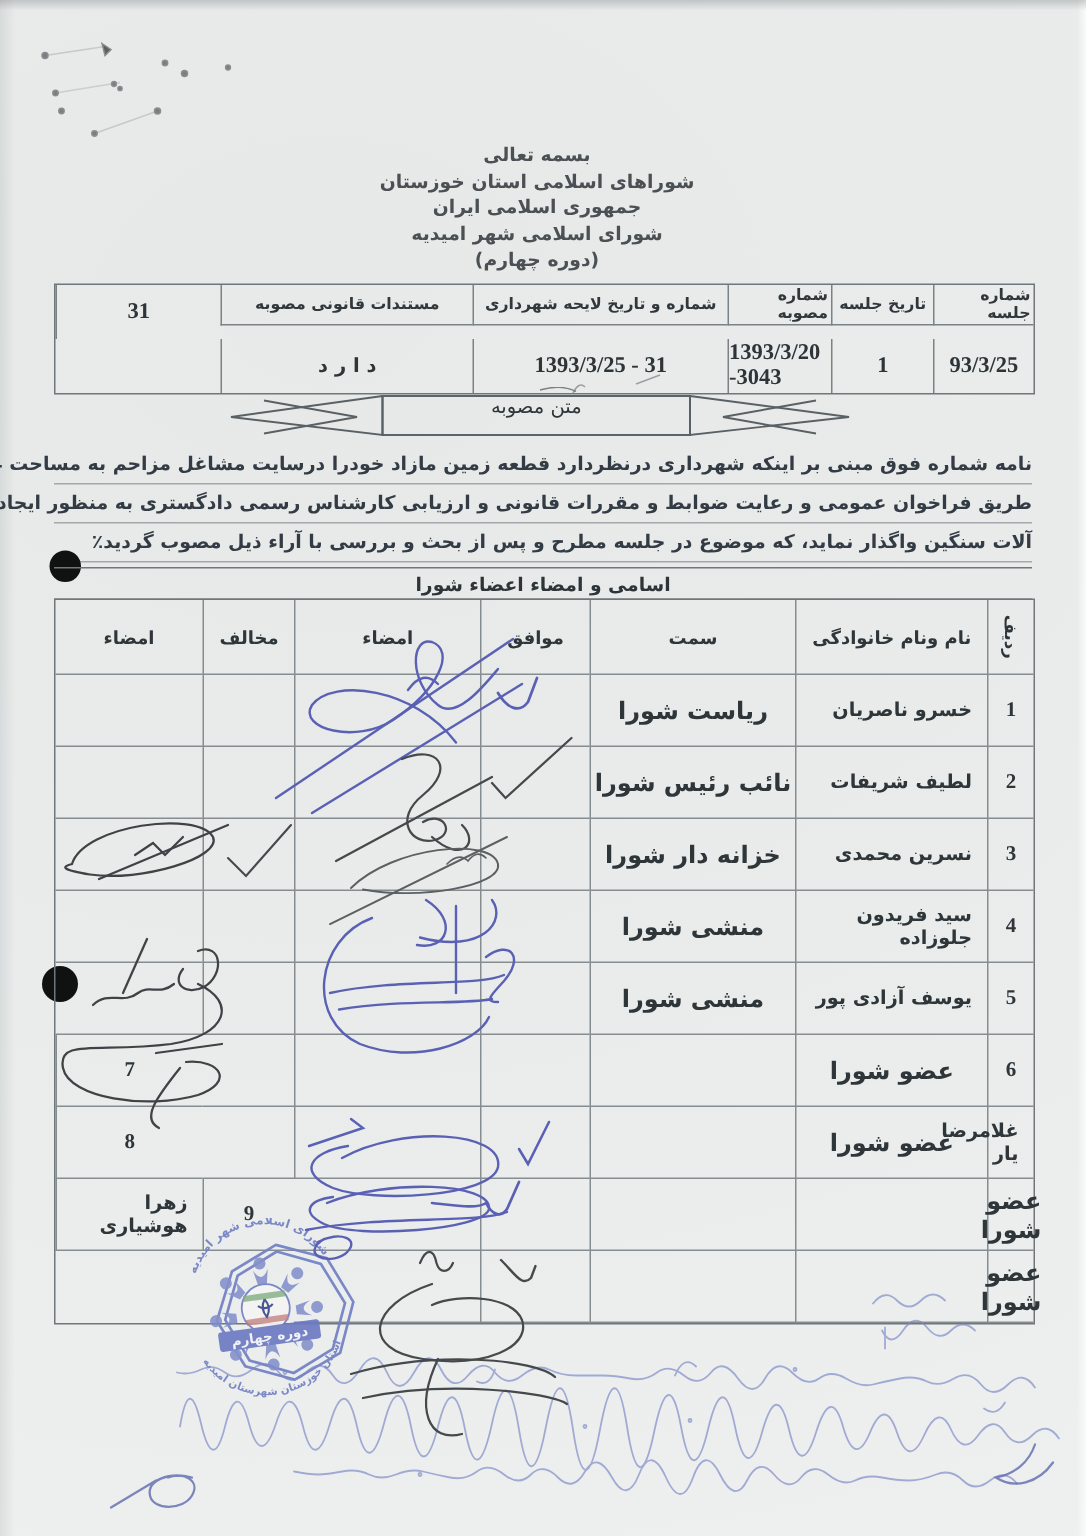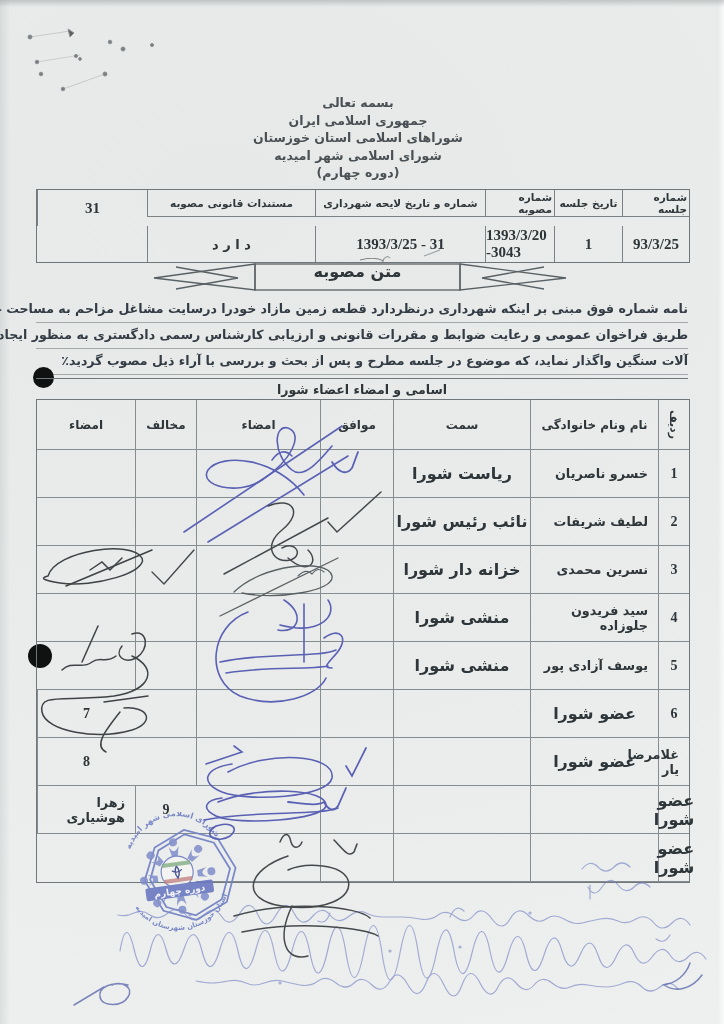--- a/index.html
+++ b/index.html
@@ -37,21 +37,21 @@
     display:flex; align-items:center; justify-content:center;
     font-family:"Liberation Serif", serif; font-weight:bold; font-size:15px; color:#2e3538;
   }
   .info-table .hcell:nth-child(6), .info-table .vcell:nth-child(12){border-left:none;}
   .ltr{direction:ltr; unicode-bidi:bidi-override;}
   
   .ribbon-wrap{top:258px; left:150px; width:420px; height:40px;}
   .ribbon-title{
     position:absolute; left:105px; top:6px; width:205px; height:14px;
     display:flex; align-items:center; justify-content:center;
-    font-size:16px; font-weight:bold; color:#2f363a; direction:rtl;
+    font-size:13px; font-weight:normal; color:#2f363a; direction:rtl;
   }
   
   .resolution{
     top:297px; left:36px; width:652px; direction:rtl; text-align:justify;
   }
   .resolution .line{
     height:25px; line-height:23px; font-size:12.6px; font-weight:bold; color:#333b44;
     border-bottom:1px solid rgba(106,115,120,.55);
     white-space:nowrap; overflow:visible;
   }
@@ -106,22 +106,22 @@
       <circle cx="95" cy="69" r="2"></circle>
       <circle cx="100" cy="37" r="1.8"></circle>
       <circle cx="113" cy="44" r="2"></circle>
       <circle cx="142" cy="40" r="1.6"></circle>
       <path d="M58,24 l6,4 l-4,4 z" fill="#2e3234"></path>
     </g>
   </svg>
 
   <div class="abs header-block">
     <div>بسمه تعالی</div>
+    <div>شوراهای اسلامی استان خوزستان</div>
     <div>جمهوری اسلامی ایران</div>
-    <div>شوراهای اسلامی استان خوزستان</div>
     <div>شورای اسلامی شهر امیدیه</div>
     <div>(دوره چهارم)</div>
   </div>
 
   <div class="abs info-table">
     <div class="hcell">شماره جلسه</div>
     <div class="hcell">تاریخ جلسه</div>
     <div class="hcell">شماره مصوبه</div>
     <div class="hcell">شماره و تاریخ  لایحه شهرداری</div>
     <div class="hcell">مستندات قانونی مصوبه</div>

